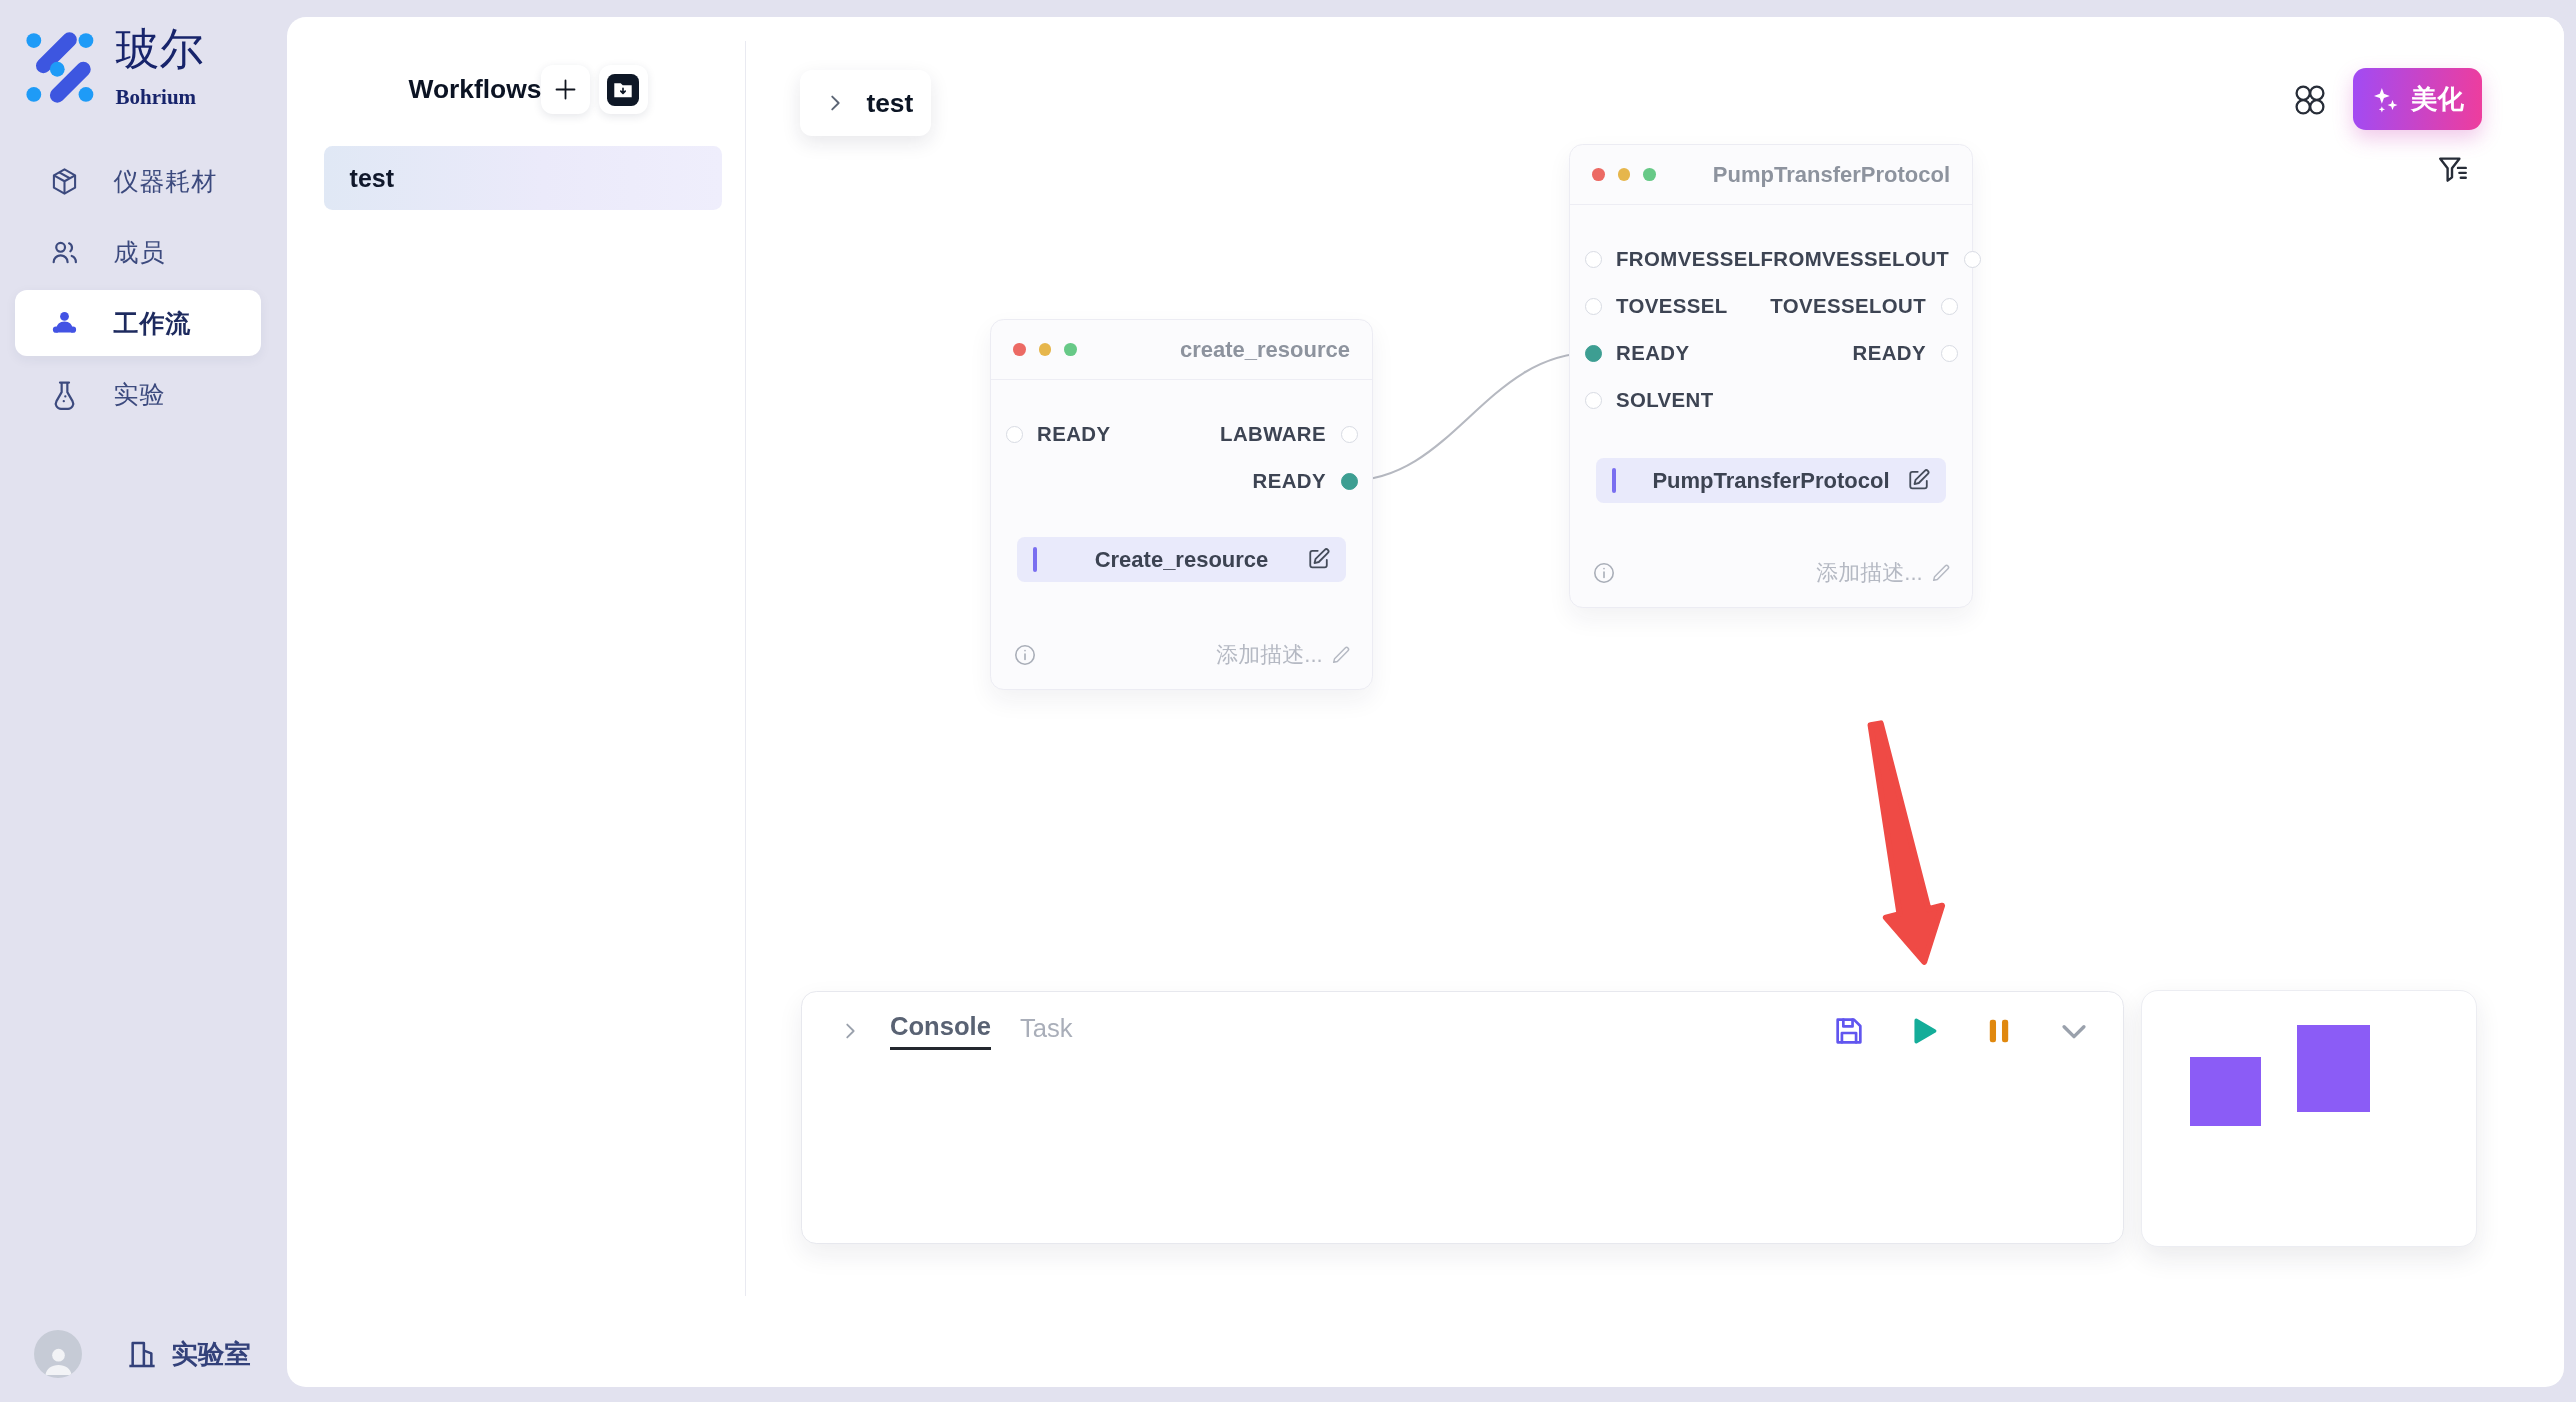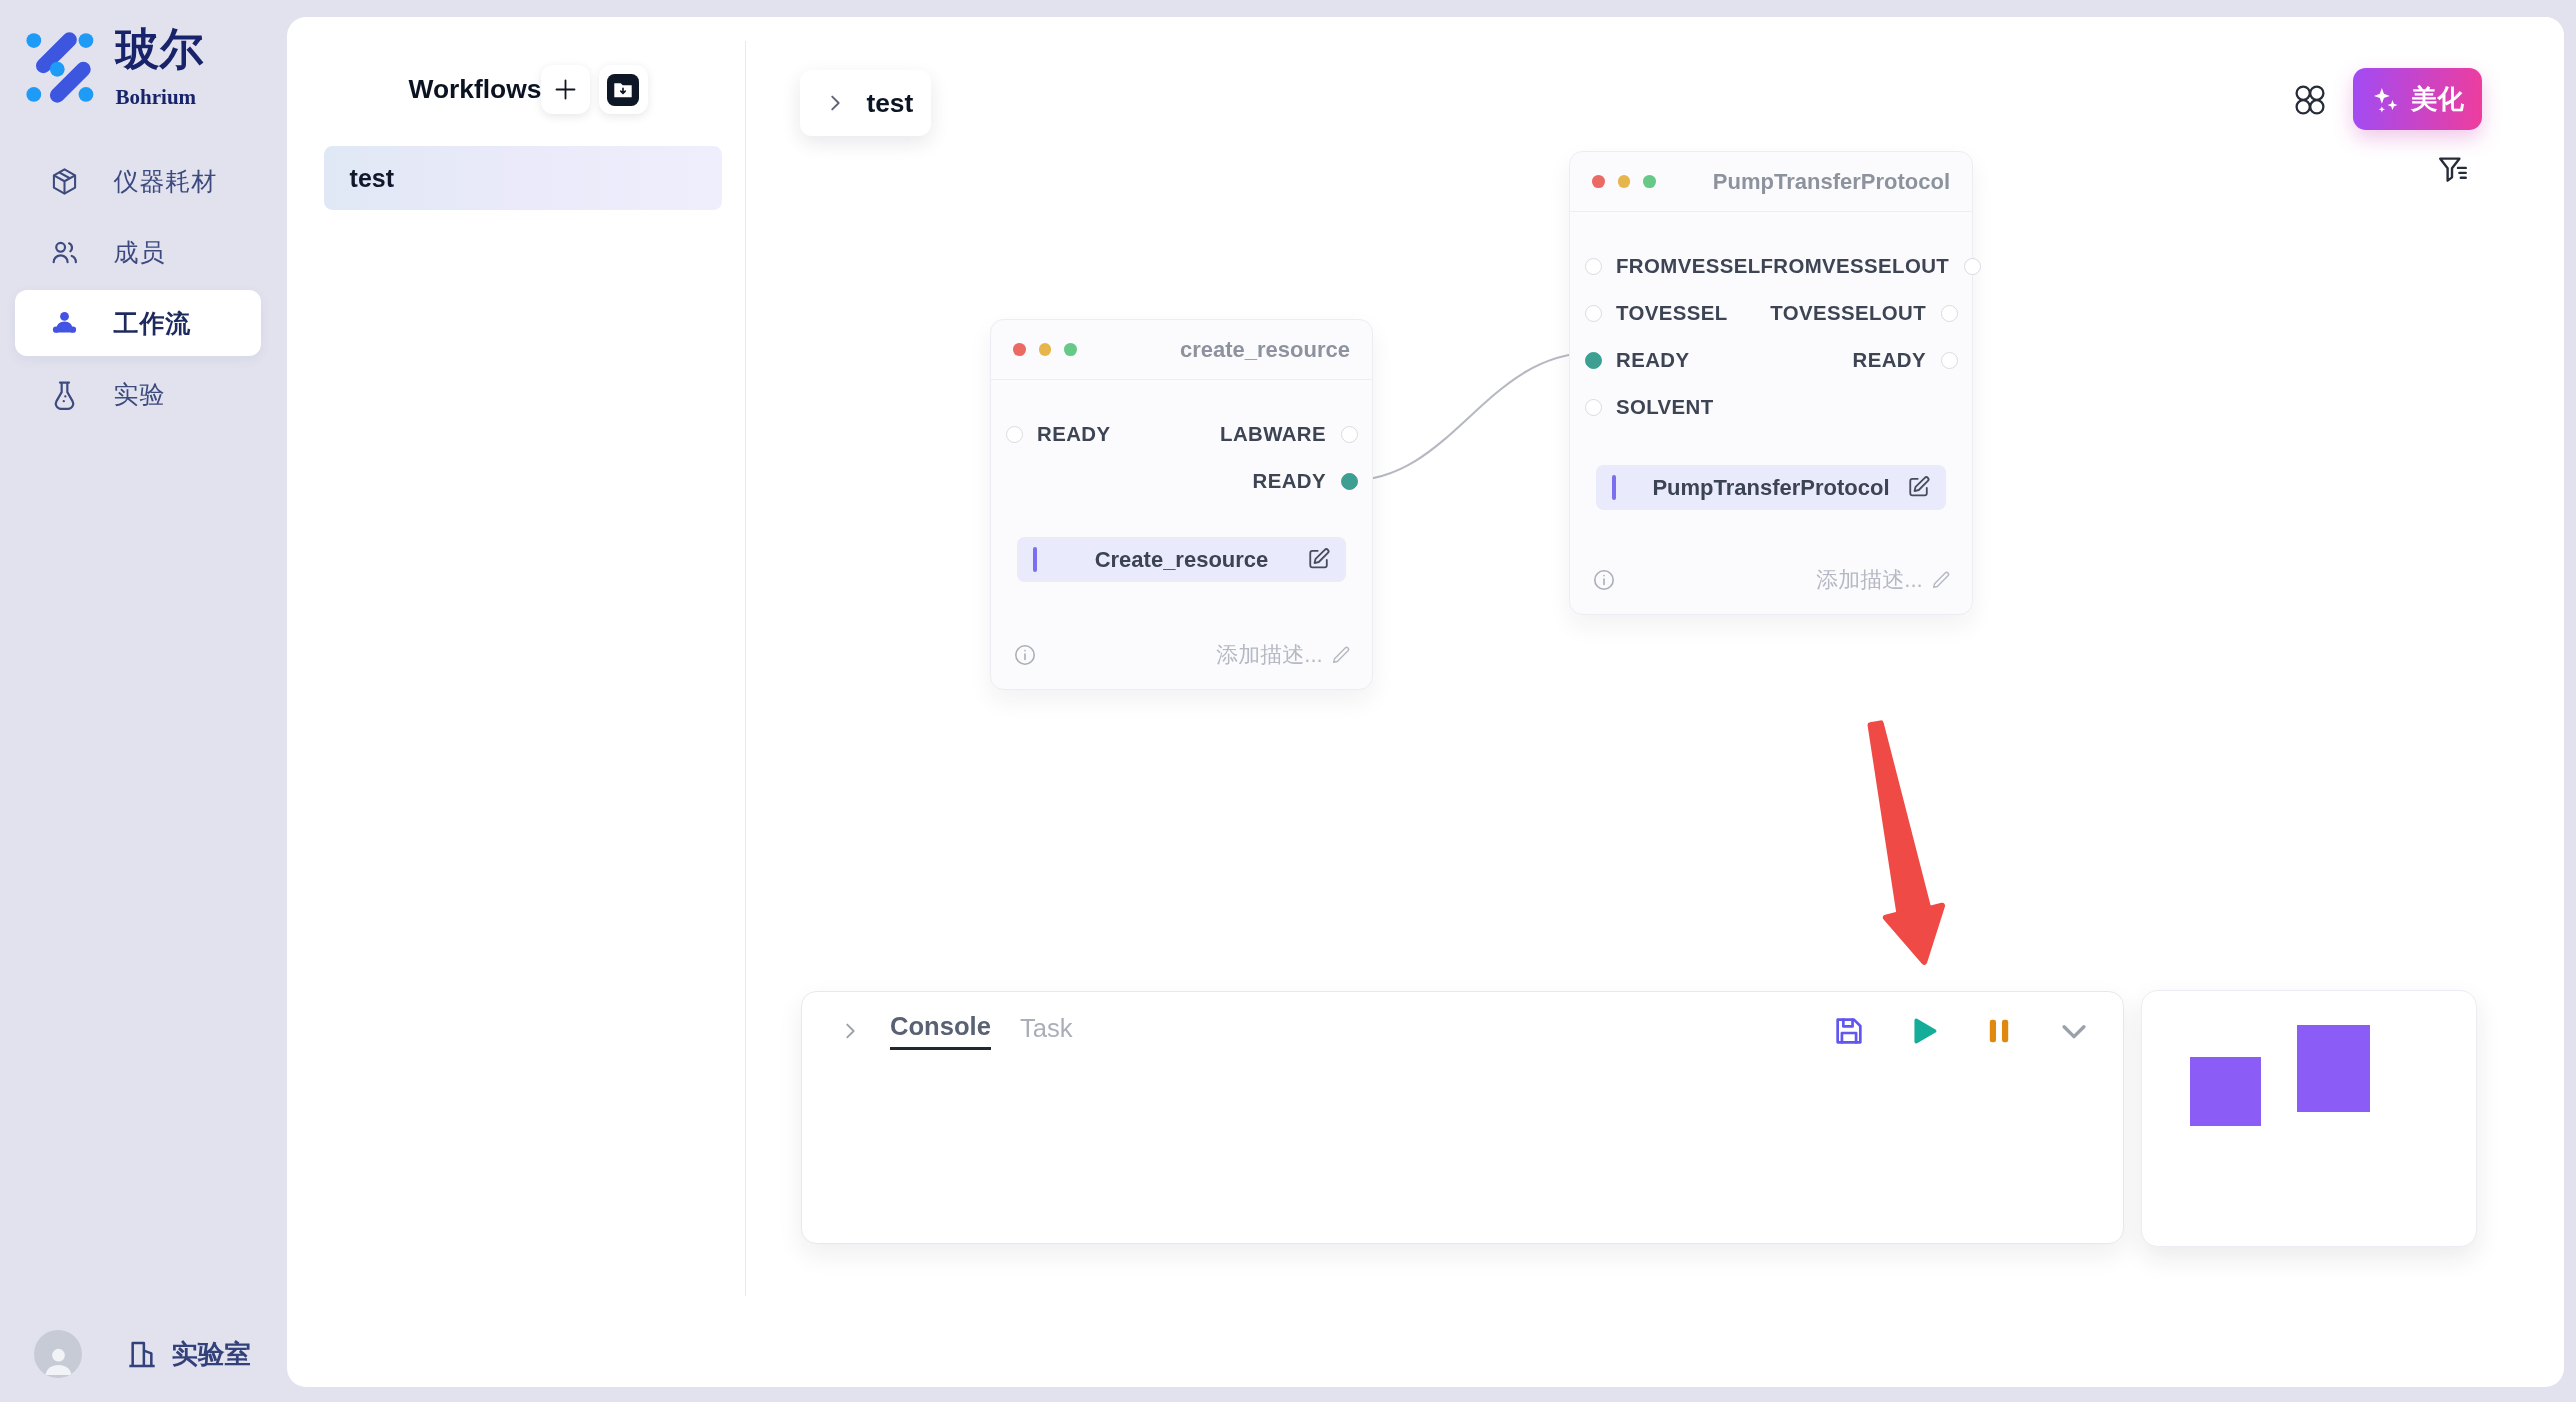--- a/index.html
+++ b/index.html
@@ -5,21 +5,21 @@
 <style>
   * { margin:0; padding:0; box-sizing:border-box; }
   html,body { width:2576px; height:1402px; }
   body { font-family:"Liberation Sans","DejaVu Sans",sans-serif; background:#e2e2ef; overflow:hidden; }
   .app { position:relative; width:2576px; height:1402px; background:#e2e2ef; }
 
   
   .sidebar { position:absolute; left:0; top:0; width:287px; height:1402px; }
   .logo { position:absolute; left:25.6px; top:25.6px; display:flex; align-items:center; gap:17px; }
   .logo-mark { width:73px; height:73px; }
-  .logo-title { font-size:44px; font-weight:700; color:#17246b; line-height:1.05; }
+  .logo-title { font-size:44px; font-weight:400; color:#17246b; line-height:1.05; }
   .logo-sub { font-size:21px; font-weight:700; color:#17246b; margin-top:13px;font-family:Liberation Serif, serif; }
   .side-nav { position:absolute; left:0; top:143px; width:275px; }
   .nav-item { display:flex; align-items:center; gap:34px; height:66px; margin:5.1px 14.5px; padding-left:34px;
               border-radius:12px; color:#3c4a7e; cursor:pointer; }
   .nav-item .nav-icon { width:31px; height:31px; display:flex; }
   .nav-item .nav-icon svg { width:31px; height:31px; }
   .nav-label { font-size:25px; font-weight:500; letter-spacing:0.9px; }
   .nav-item.active { background:#ffffff; color:#1d2a5e; box-shadow:0 3.4px 12px rgba(40,48,90,.06); }
   .nav-item.active .nav-icon { color:#4353e4; }
   .nav-item.active .nav-label { font-weight:700; }
@@ -66,21 +66,21 @@
               background:linear-gradient(93deg,#a14bf4 0%,#ee3d9d 100%); color:#fff; display:flex; align-items:center;
               justify-content:center; gap:11px; font-size:26.4px; font-weight:600; cursor:pointer;
               box-shadow:0 8.5px 20.4px rgba(205,62,180,.28); font-family:inherit; }
   .beautify svg { width:29px; height:29px; }
   .canvas-filter { position:absolute; left:1690px; top:136px; width:34px; height:34px; color:#272d38; cursor:pointer; }
 
   
   .node { position:absolute; background:#fbfbfd; border:0.9px solid #ececf3; border-radius:13.6px;
           box-shadow:0 10.2px 24px rgba(30,34,60,.06); }
   .node-a { left:244px; top:302px; width:383px; height:371px; }
-  .node-b { left:823px; top:134px; width:404px; height:464px; }
+  .node-b { left:823px; top:127px; width:404px; height:464px; }
   .node-head { height:60px; display:flex; align-items:center; padding:0 22px; border-bottom:0.9px solid #ededf4; }
   .tdots { display:flex; gap:12.8px; }
   .tdot { width:12.8px; height:12.8px; border-radius:50%; }
   .tdot.red { background:#ec6a64; } .tdot.yellow { background:#e6b64c; } .tdot.green { background:#67c987; }
   .node-title { margin-left:auto; font-size:22px; font-weight:600; color:#8d939e; }
   .node-body { padding-top:31px; }
   .prow { display:flex; align-items:center; justify-content:space-between; height:47px; padding:0 14.5px; }
   .port { display:flex; align-items:center; gap:14.5px; cursor:crosshair; }
   .plabel { font-size:20.4px; font-weight:700; color:#3d4453; letter-spacing:0.4px; }
   .pdot { width:17px; height:17px; border-radius:50%; background:#fff; border:1.7px solid #d8dbe3; flex:none; }

